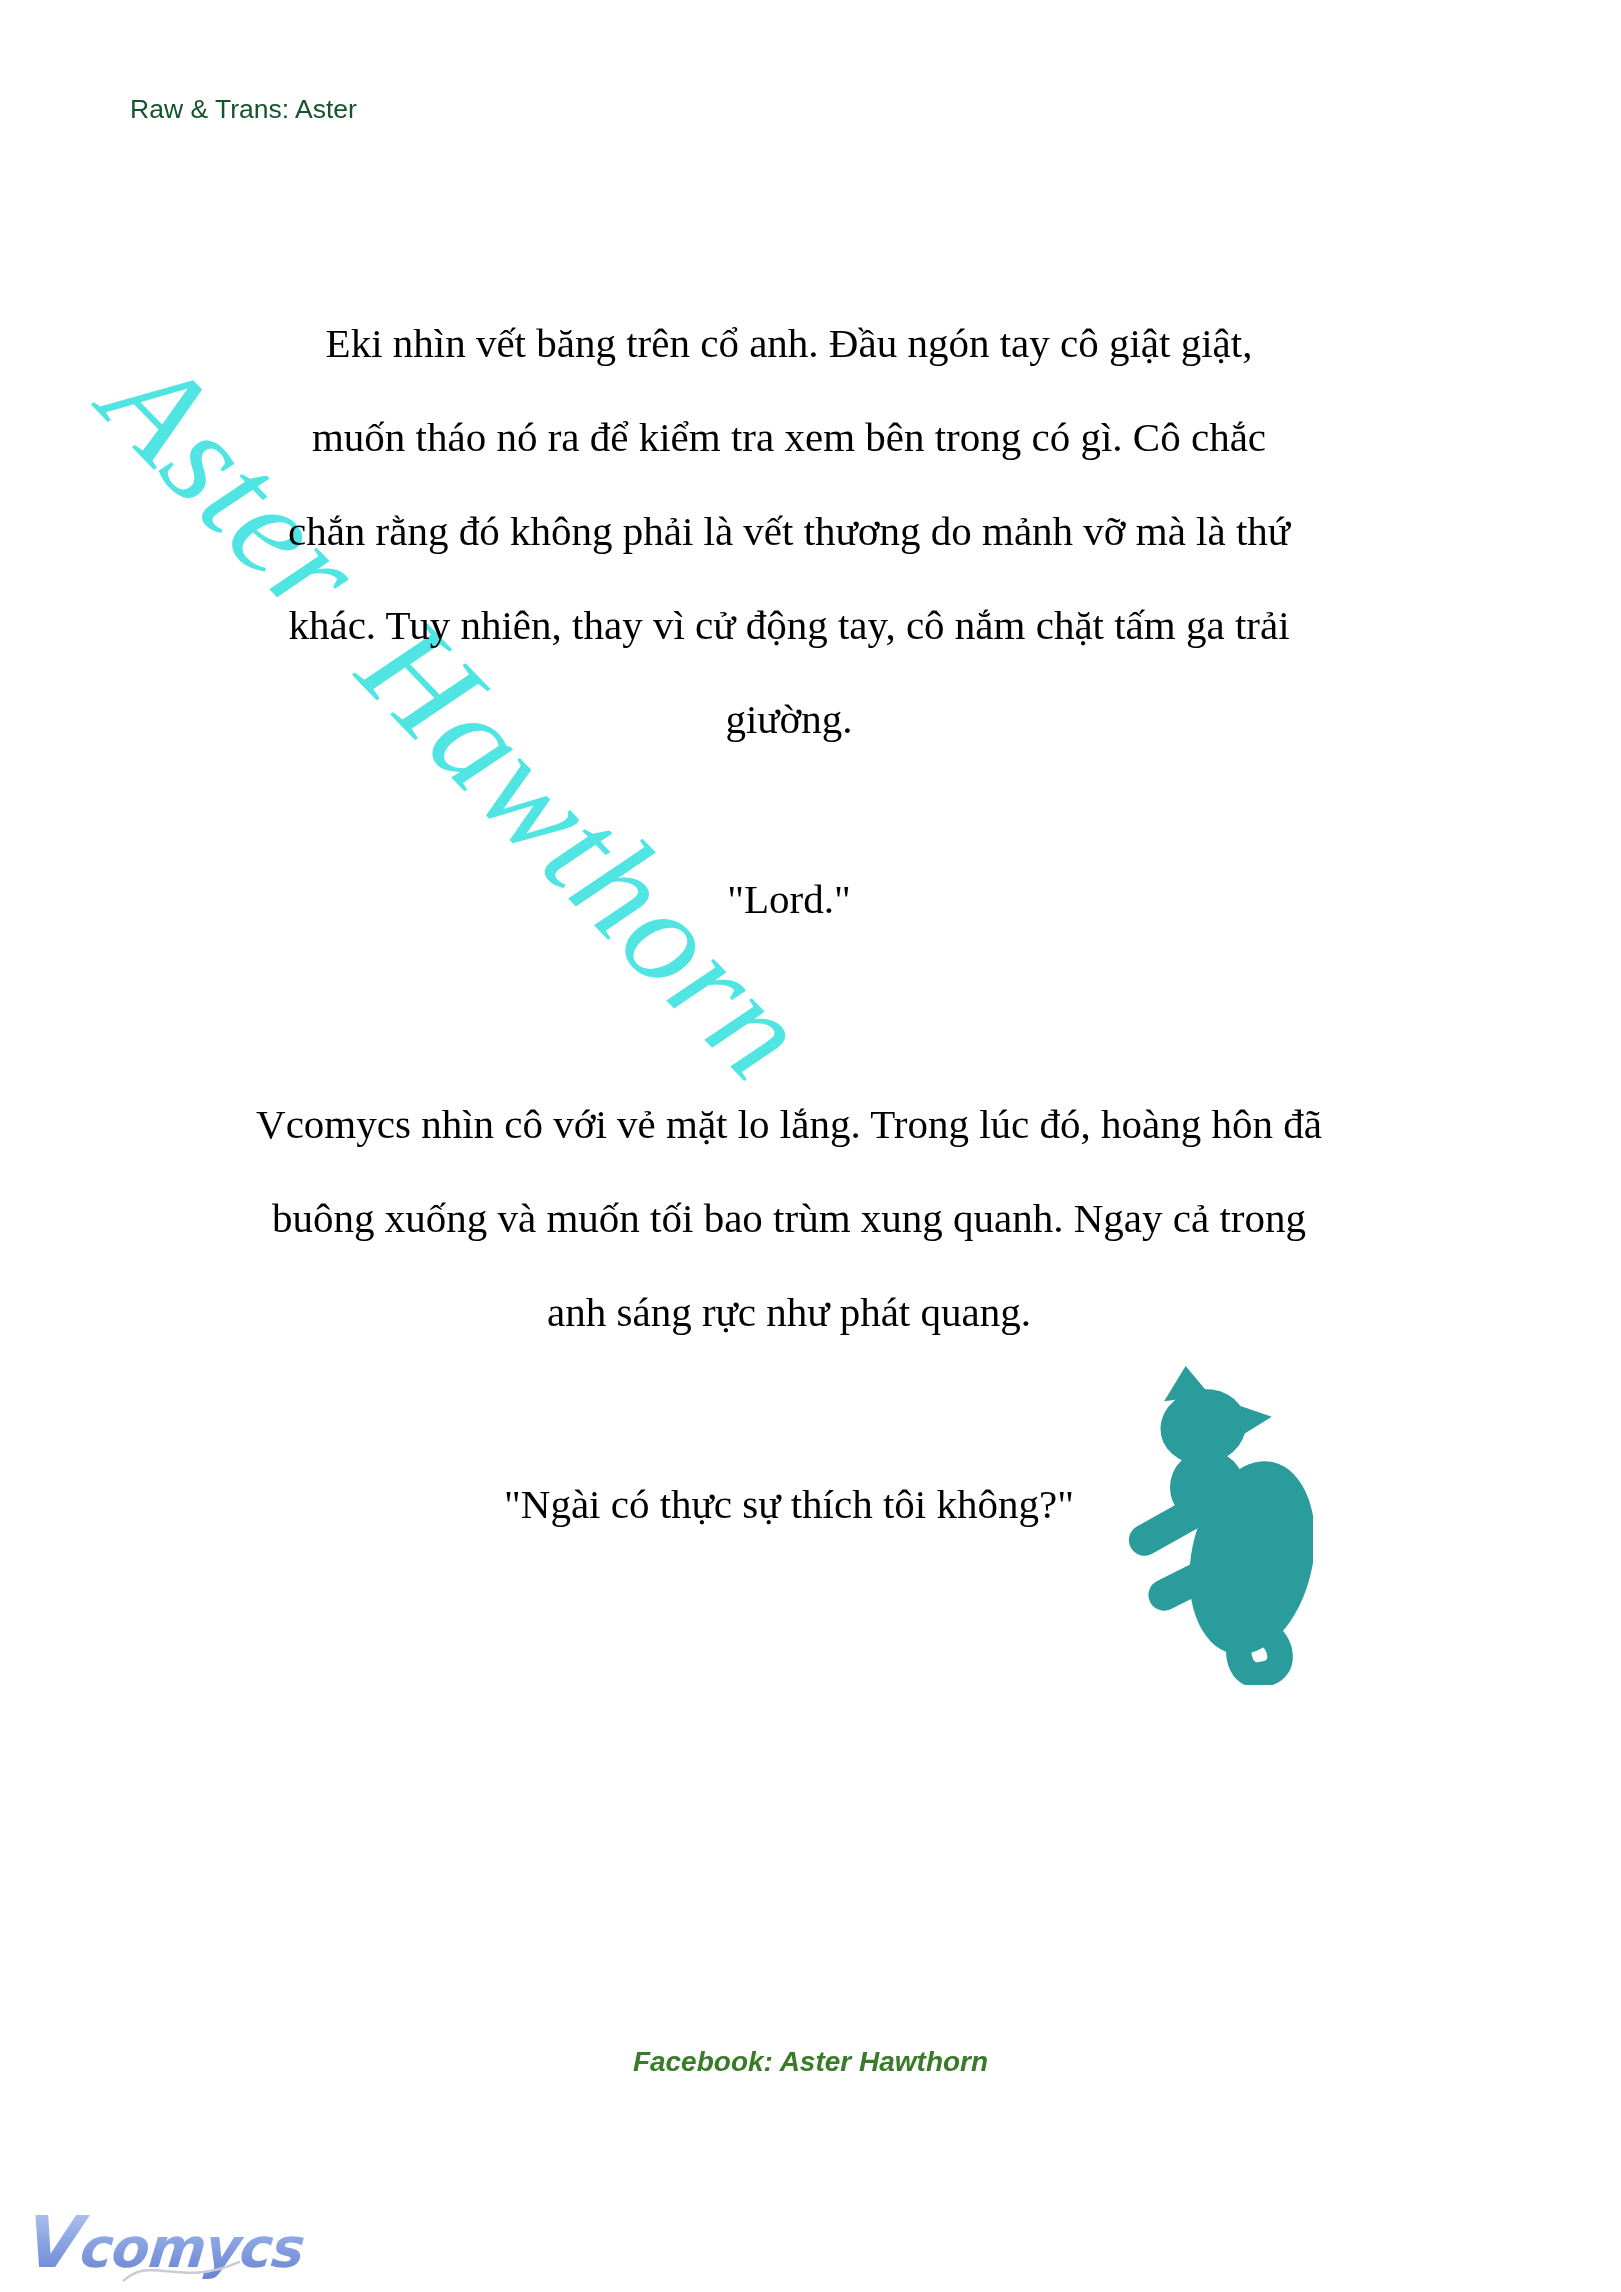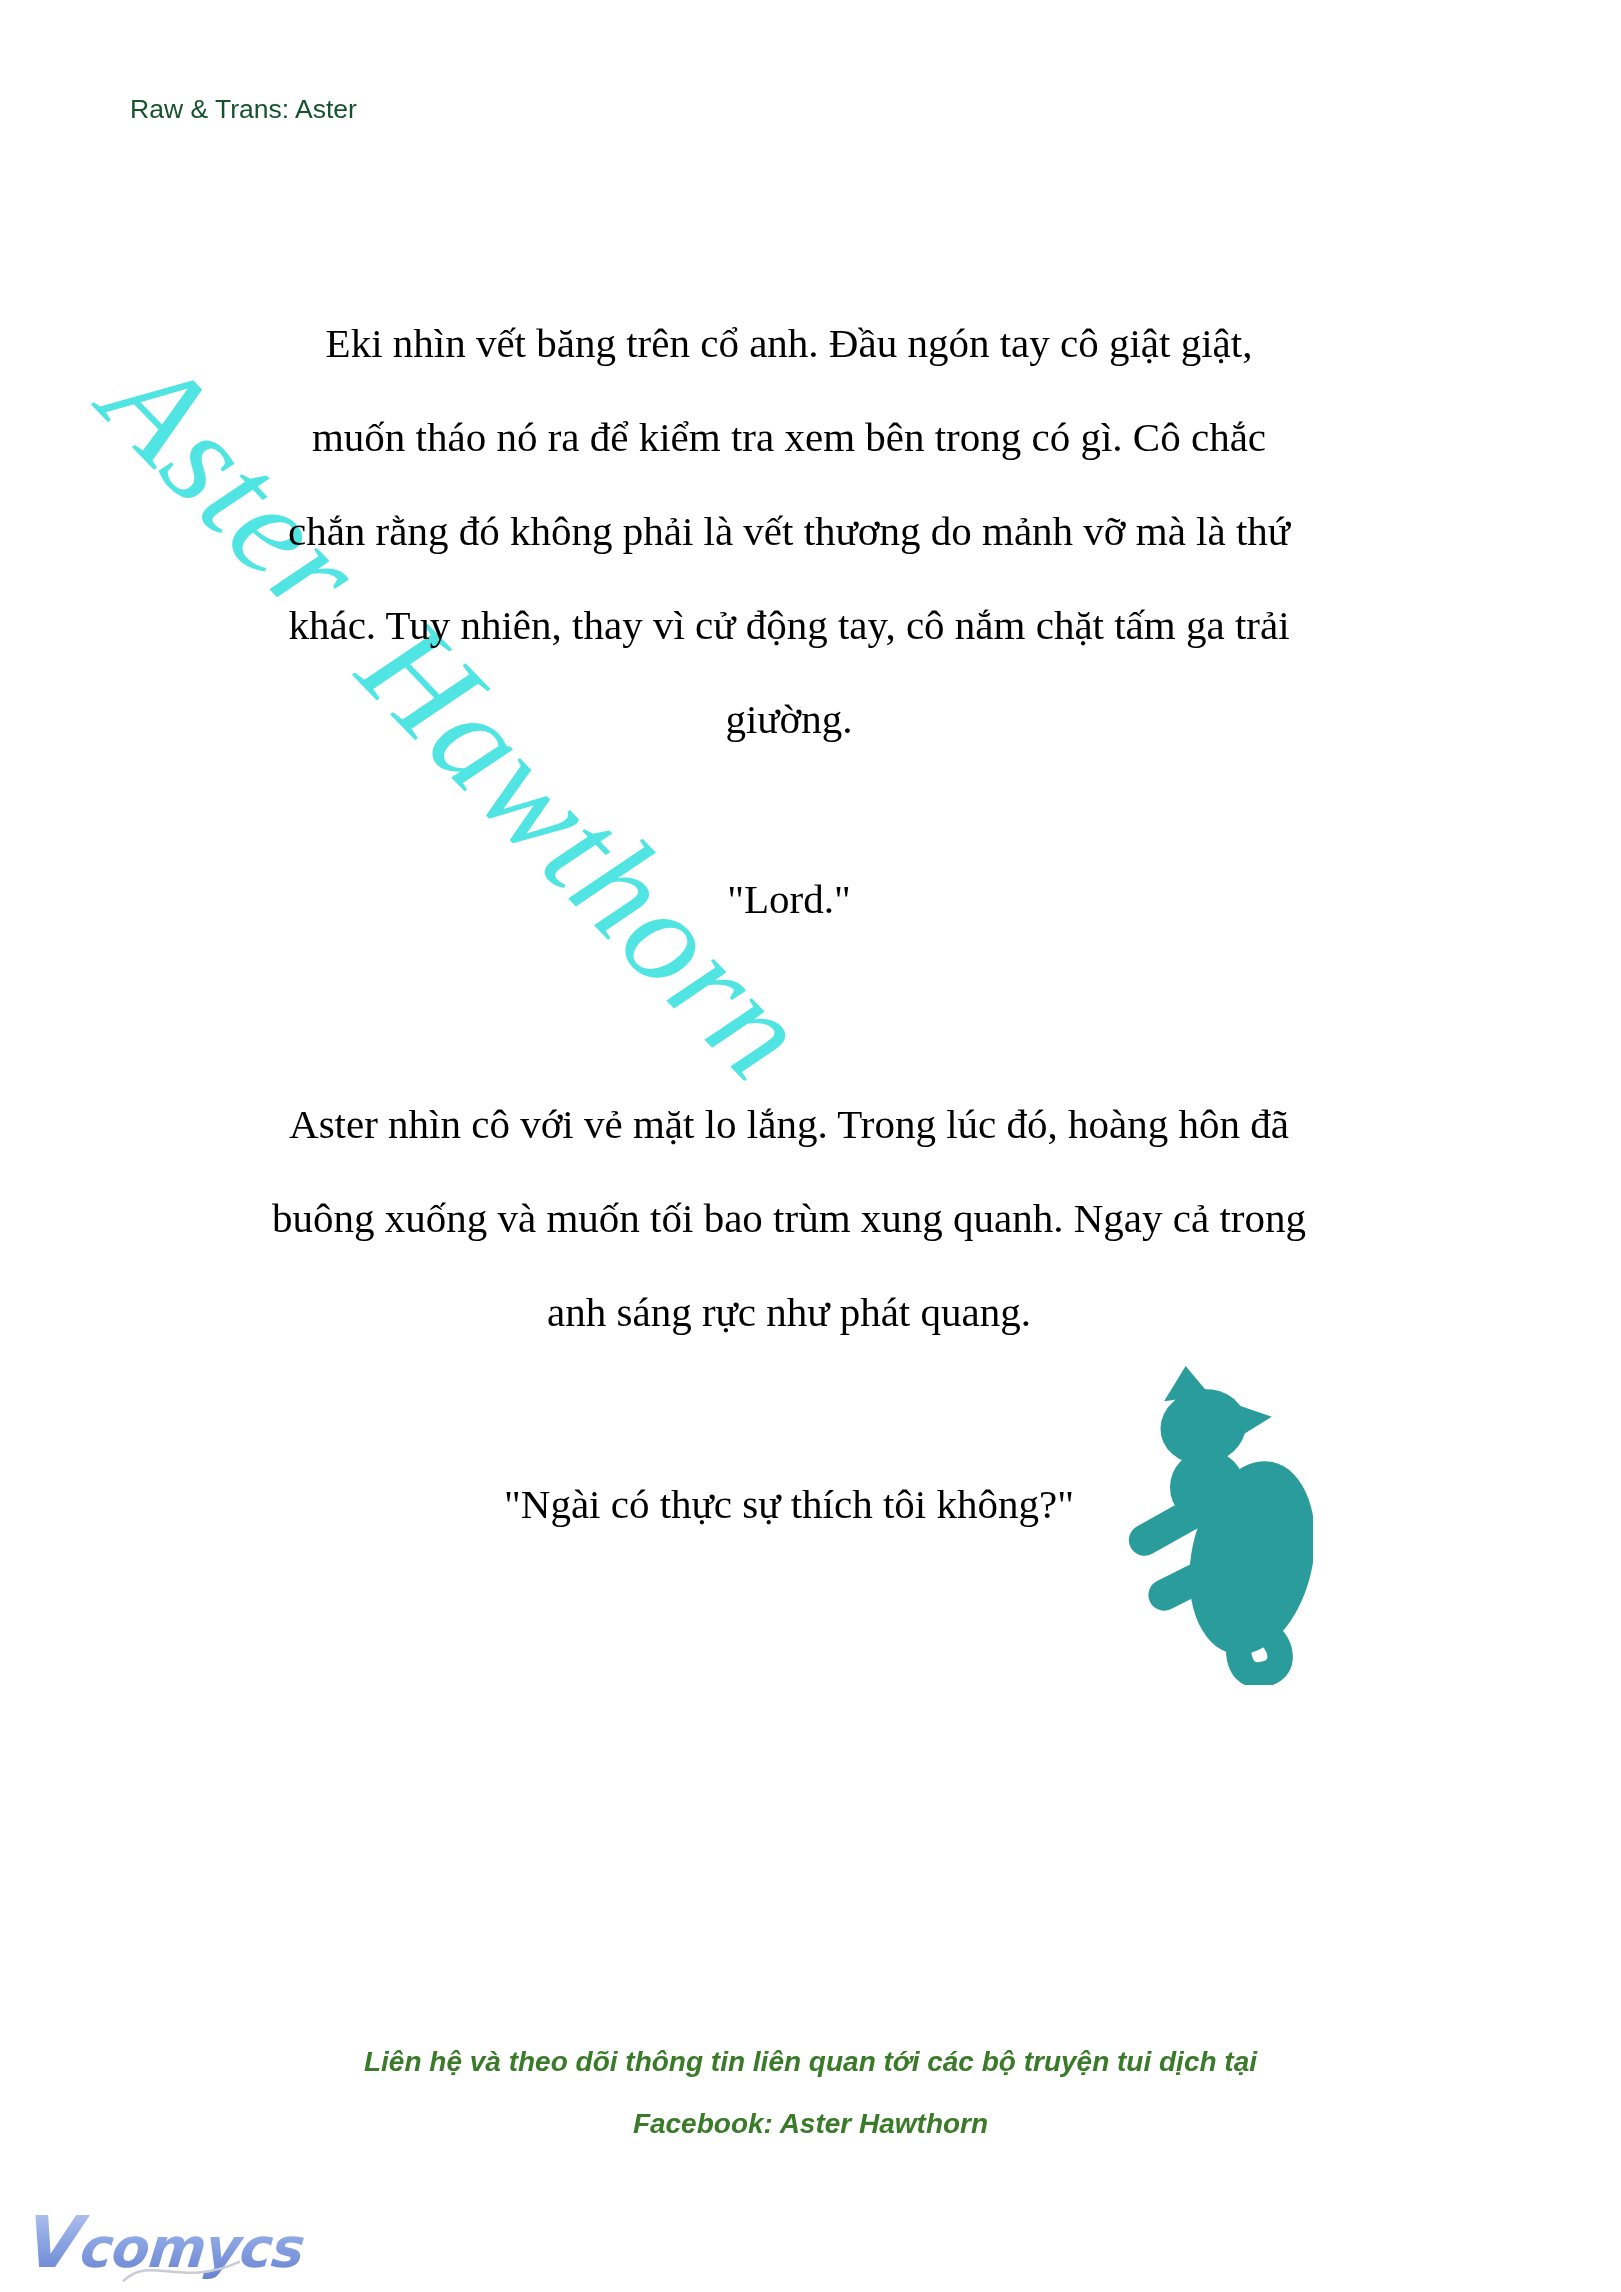--- a/index.html
+++ b/index.html
@@ -85,21 +85,21 @@
     <span class="line">Eki nhìn vết băng trên cổ anh. Đầu ngón tay cô giật giật,</span>
     <span class="line">muốn tháo nó ra để kiểm tra xem bên trong có gì. Cô chắc</span>
     <span class="line">chắn rằng đó không phải là vết thương do mảnh vỡ mà là thứ</span>
     <span class="line">khác. Tuy nhiên, thay vì cử động tay, cô nắm chặt tấm ga trải</span>
     <span class="line">giường.</span>
   </p>
   <p class="p2">
     <span class="line">"Lord."</span>
   </p>
   <p class="p3">
-    <span class="line">Aster nhìn cô với vẻ mặt lo lắng. Trong lúc đó, hoàng hôn đã</span>
+    <span class="line">Vcomycs nhìn cô với vẻ mặt lo lắng. Trong lúc đó, hoàng hôn đã</span>
     <span class="line">buông xuống và muốn tối bao trùm xung quanh. Ngay cả trong</span>
     <span class="line">anh sáng rực như phát quang.</span>
   </p>
   <p class="p4">
     <span class="line">"Ngài có thực sự thích tôi không?"</span>
   </p>
 </div>
 
 <svg class="cat" viewBox="0 0 200 330" xmlns="http://www.w3.org/2000/svg">
   <g fill="#2A9C9C" stroke="none">
@@ -109,21 +109,20 @@
     <path d="M100 212 L48 238" stroke="#2A9C9C" stroke-width="32" stroke-linecap="round" fill="none"></path>
     <path d="M128 268 C118 305 128 326 154 318 C172 312 170 290 152 276" stroke="#2A9C9C" stroke-width="26" stroke-linecap="round" fill="none"></path>
     <path d="M48 92 A 52 44 0 0 1 142 76" stroke="#ffffff" stroke-width="16" fill="none"></path>
     <ellipse cx="88" cy="66" rx="44" ry="38" transform="rotate(-12 88 66)"></ellipse>
     <polygon points="70,4 95,34 48,40"></polygon>
     <polygon points="158,56 106,38 116,82"></polygon>
   </g>
 </svg>
 
 <div class="footer">
-  <span class="f-line">Liên hệ và theo dõi thông tin liên quan tới các bộ truyện tui dịch tại</span>
   <span class="f-line">Facebook: Aster Hawthorn</span>
 </div>
 
 <div class="logo">Vcomycs</div>
 <svg class="logo-flourish" viewBox="0 0 130 40" xmlns="http://www.w3.org/2000/svg">
   <path d="M5 32 C 35 4, 62 40, 125 12" stroke="#c9ccd6" stroke-width="2.5" fill="none"></path>
 </svg>
 
 
 </body></html>

